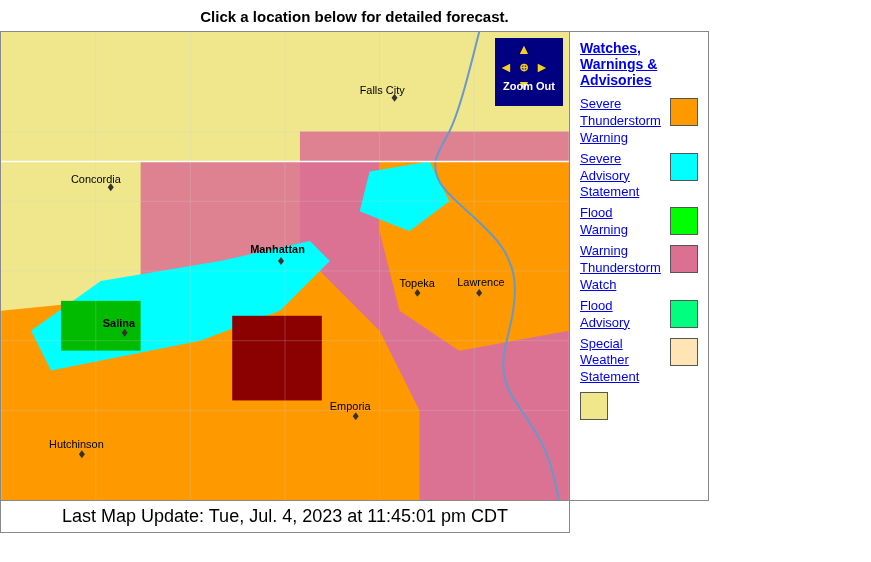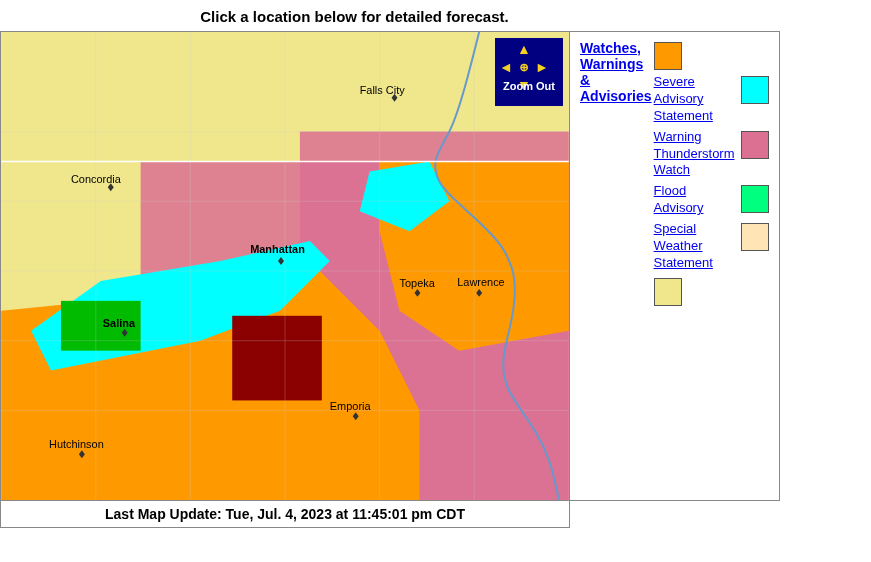--- a/index.html
+++ b/index.html
@@ -41,42 +41,42 @@
       border: 1px solid #888;
       position: relative;
       overflow: hidden;
       background: #f5f0d0;
       flex-shrink: 0;
     }
 
     #map-footer {
       width: 570px;
       text-align: center;
-      font-weight: bold;
-      font-size: 14px;
+      font-weight: normal;
+      font-size: 18px;
       padding: 5px 0;
       border: 1px solid #888;
       border-top: none;
     }
 
     #map-svg {
       position: absolute;
       top: 0; left: 0;
       width: 100%;
       height: 100%;
     }
 
     #legend-panel {
       flex: 1;
       padding: 8px 10px;
       border: 1px solid #888;
       border-left: none;
       height: 470px;
       display: flex;
-      flex-direction: row;
+      flex-direction: column;
       gap: 2px;
     }
 
     .legend-title {
       font-size: 14px;
       font-weight: bold;
       color: #00e;
       text-decoration: underline;
       margin-bottom: 6px;
       cursor: pointer;
@@ -221,25 +221,30 @@
         <span>Last Map Update: Tue, Jul. 4, 2023 at 11:45:01 pm CDT</span>
       </div>
     </div>
 
     <div id="legend-panel">
       <div class="legend-title">Watches, Warnings &amp; Advisories</div>
 
       <div id="legend-items">
 
       <div class="legend-item">
+            <a class="legend-link" href="#">Severe Thunderstorm Warning</a>
             <div class="legend-color-box" style="background-color: rgb(255, 153, 0);"></div>
           </div>
           <div class="legend-item">
             <a class="legend-link" href="#">Severe Advisory Statement</a>
             <div class="legend-color-box" style="background-color: rgb(0, 255, 255);"></div>
+          </div>
+          <div class="legend-item">
+            <a class="legend-link" href="#">Flood Warning</a>
+            <div class="legend-color-box" style="background-color: rgb(0, 255, 0);"></div>
           </div>
           <div class="legend-item">
             <a class="legend-link" href="#">Warning Thunderstorm Watch</a>
             <div class="legend-color-box" style="background-color: rgb(219, 112, 147);"></div>
           </div>
           <div class="legend-item">
             <a class="legend-link" href="#">Flood Advisory</a>
             <div class="legend-color-box" style="background-color: rgb(0, 255, 127);"></div>
           </div>
           <div class="legend-item">

